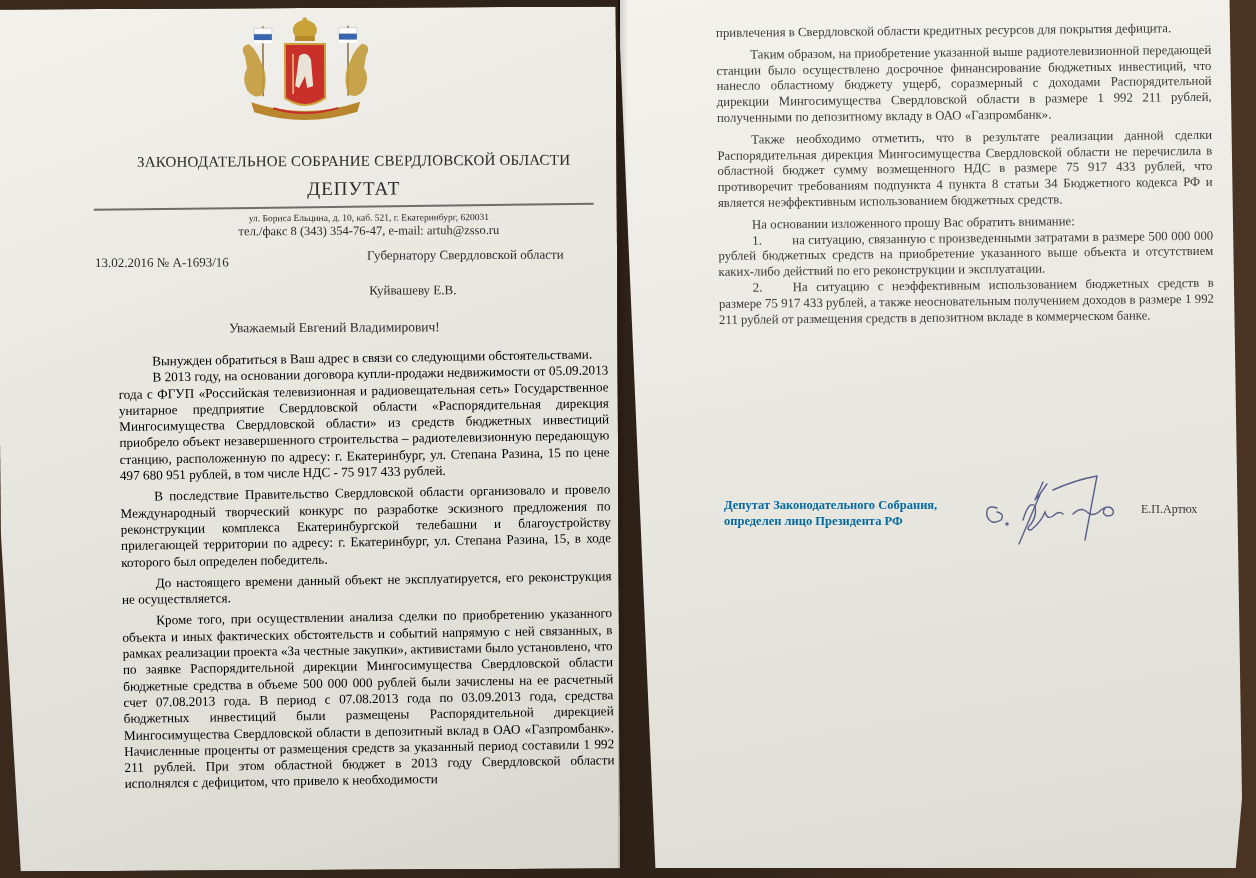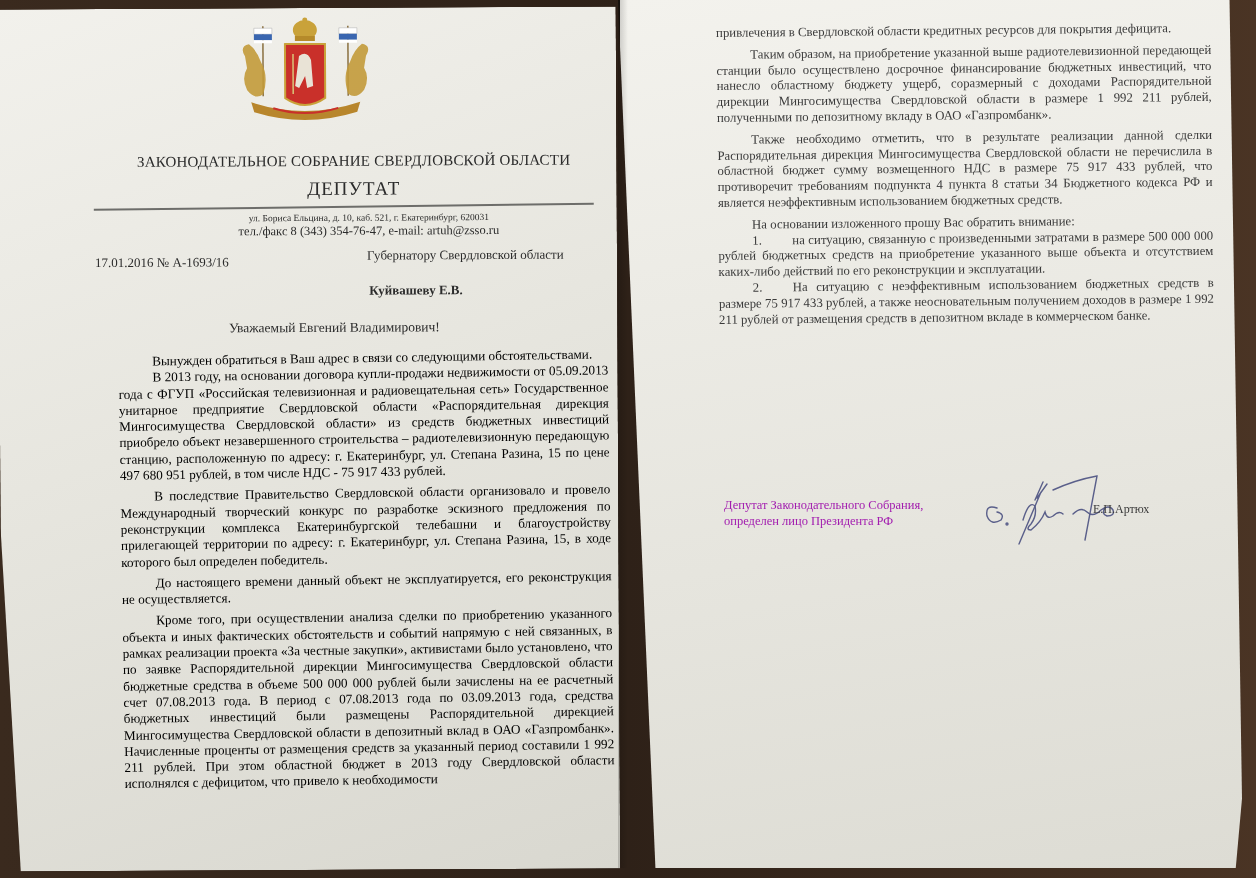--- a/index.html
+++ b/index.html
@@ -49,21 +49,21 @@
       position: absolute; left: 150px; top: 216px; width: 440px; text-align: center;
       font-size: 12.5px;
     }
     .date-no {
       position: absolute; left: 96px; top: 246px; font-size: 13px;
     }
     .addressee {
       position: absolute; left: 368px; top: 240px; font-size: 13px;
     }
     .addressee-name {
-      position: absolute; left: 370px; top: 275px; font-size: 13px; font-weight: bold;
+      position: absolute; left: 370px; top: 275px; font-size: 13px; font-weight: normal;
     }
     .salutation {
       position: absolute; left: 100px; top: 312px; width: 470px; text-align: center;
       font-size: 13.5px;
     }
     .body-block {
       position: absolute; left: 118px; top: 354px; width: 490px;
       font-size: 13.2px; line-height: 16.3px; text-align: justify;
       transform: rotate(-0.9deg); transform-origin: left top;
     }
@@ -72,24 +72,24 @@
     .r-block {
       position: absolute; left: 716px; top: 26px; width: 495px;
       font-size: 12.8px; line-height: 15.8px; text-align: justify; color: #3a3a3a;
       transform: rotate(-0.6deg); transform-origin: left top;
     }
     .r-block p { margin: 0 0 6px 0; text-indent: 34px; }
     .r-block p.noind { text-indent: 0; }
     .r-block .li { text-indent: 34px; }
     .r-block .li .num { display: inline-block; width: 40px; text-indent: 0; }
     .sig-title {
-      position: absolute; left: 724px; top: 497px; font-size: 12.5px; line-height: 16px; color: #a21caf;
+      position: absolute; left: 724px; top: 497px; font-size: 12.5px; line-height: 16px; color: #0369a1; font-weight: bold;
     }
     .sig-name {
-      position: absolute; left: 1093px; top: 502px; font-size: 12px; color: #3a3a3a;
+      position: absolute; left: 1141px; top: 502px; font-size: 12px; color: #3a3a3a;
     }
     .signature {
       position: absolute; left: 975px; top: 470px; width: 150px; height: 80px;
     }
     .fold-shadow {
       position: absolute; left: 618px; top: 0; width: 10px; height: 868px;
       background: linear-gradient(90deg, rgba(0,0,0,0.18), rgba(0,0,0,0));
     }
   </style>
 </head>
@@ -121,21 +121,21 @@
     <path d="M18 86 Q72 104 127 86 L124 96 Q72 112 21 96 Z" fill="#b8862c"></path>
     <path d="M40 92 Q72 102 105 92" stroke="#c9302a" stroke-width="2" fill="none"></path>
   </svg>
 
   <div class="heading-org">ЗАКОНОДАТЕЛЬНОЕ СОБРАНИЕ СВЕРДЛОВСКОЙ ОБЛАСТИ</div>
   <div class="heading-dep">ДЕПУТАТ</div>
   <div class="rule"></div>
   <div class="addr1">ул. Бориса Ельцина, д. 10, каб. 521, г. Екатеринбург, 620031</div>
   <div class="addr2">тел./факс 8 (343) 354-76-47, e-mail: artuh@zsso.ru</div>
 
-  <div class="date-no">17.01.2016  № А-1693/16</div>
+  <div class="date-no">13.02.2016  № А-1693/16</div>
   <div class="addressee">Губернатору Свердловской области</div>
   <div class="addressee-name">Куйвашеву Е.В.</div>
   <div class="salutation">Уважаемый Евгений Владимирович!</div>
 </div>
 
 <div class="body-block">
   <p>Вынужден обратиться в Ваш адрес в связи со следующими обстоятельствами.</p>
   <p>В 2013 году, на основании договора купли-продажи недвижимости от 05.09.2013 года с ФГУП «Российская телевизионная и радиовещательная сеть» Государственное унитарное предприятие Свердловской области «Распорядительная дирекция Мингосимущества Свердловской области» из средств бюджетных инвестиций приобрело объект незавершенного строительства – радиотелевизионную передающую станцию, расположенную по адресу: г. Екатеринбург, ул. Степана Разина, 15 по цене 497 680 951 рублей, в том числе НДС - 75 917 433 рублей.</p>
   <p>В последствие Правительство Свердловской области организовало и провело Международный творческий конкурс по разработке эскизного предложения по реконструкции комплекса Екатеринбургской телебашни и благоустройству прилегающей территории по адресу: г. Екатеринбург, ул. Степана Разина, 15, в ходе которого был определен победитель.</p>
   <p>До настоящего времени данный объект не эксплуатируется, его реконструкция не осуществляется.</p>

